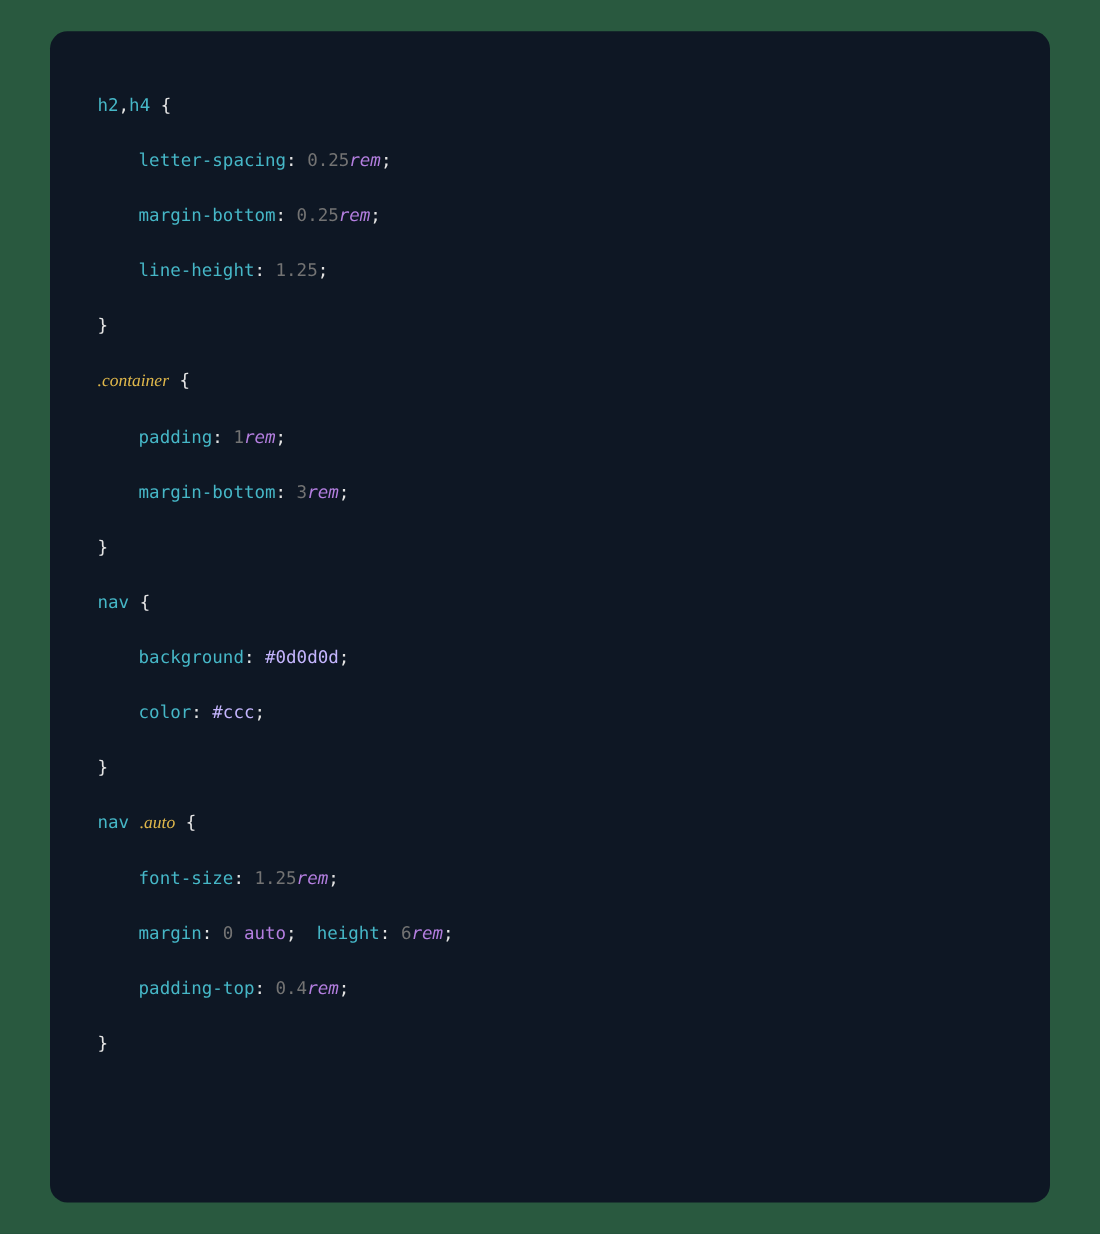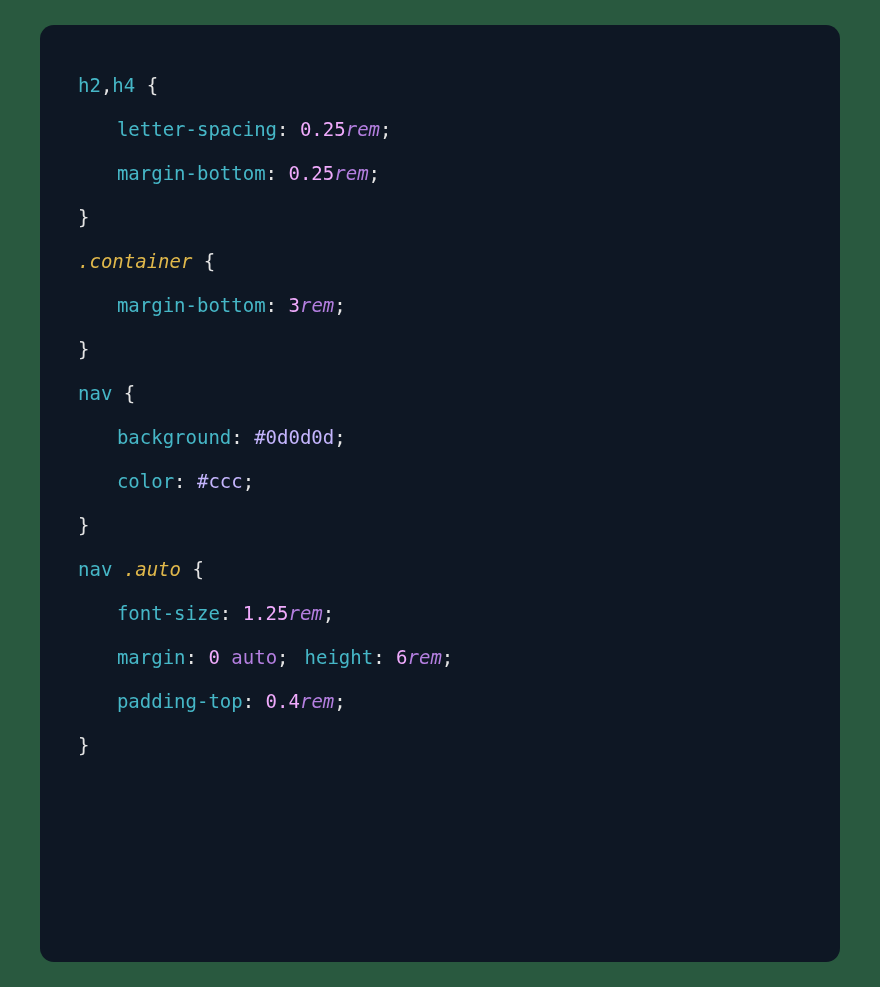--- a/index.html
+++ b/index.html
@@ -13,49 +13,51 @@
   .code-card {
     position: absolute;
     left: 40px;
     top: 25px;
     width: 800px;
     height: 937px;
     background: #0e1724;
     border-radius: 14px;
     box-sizing: border-box;
     padding: 38px 38px 38px 38px;
-    font-size: 19px;
+    font-size: 14px;
     line-height: 44px;
     color: #e4e4e4;
     overflow: hidden;
   }
   .line { white-space: pre; }
   .indent { display:inline-block; width: 2ch; }
   .tag     { color: #46b7c7; }            
-  .class   { color: #e0b84b; font-style: italic; } 
+  .class   { color: #e0b84b; font-style: italic; font-family: Liberation Serif, serif; } 
   .prop    { color: #46b7c7; margin-left: 16px; }            
   .colon   { color: #e4e4e4; }
-  .num     { color: #f0abfc; }            
+  .num     { color: #737373; }            
   .unit    { color: #b47fe0; font-style: italic; } 
   .kw      { color: #b47fe0; }            
   .hex     { color: #c4b5fd; }            
   .semi    { color: #e4e4e4; }
   .brace   { color: #e4e4e4; }
   .comma   { color: #e4e4e4; }
   .sp      { color: #e4e4e4; }
 </style>
 </head>
 <body>
 
 <div class="code-card" id="code-root">
     <div class="line"><span class="tag">h2</span><span class="comma">,</span><span class="tag">h4</span><span class="sp"> </span><span class="brace">{</span></div>
     <div class="line"><span class="indent">  </span><span class="prop">letter-spacing</span><span class="colon">: </span><span class="num">0.25</span><span class="unit">rem</span><span class="semi">;</span></div>
     <div class="line"><span class="indent">  </span><span class="prop">margin-bottom</span><span class="colon">: </span><span class="num">0.25</span><span class="unit">rem</span><span class="semi">;</span></div>
+    <div class="line"><span class="indent">  </span><span class="prop">line-height</span><span class="colon">: </span><span class="num">1.25</span><span class="semi">;</span></div>
     <div class="line"><span class="brace">}</span></div>
     <div class="line"><span class="class">.container</span><span class="sp"> </span><span class="brace">{</span></div>
+    <div class="line"><span class="indent">  </span><span class="prop">padding</span><span class="colon">: </span><span class="num">1</span><span class="unit">rem</span><span class="semi">;</span></div>
     <div class="line"><span class="indent">  </span><span class="prop">margin-bottom</span><span class="colon">: </span><span class="num">3</span><span class="unit">rem</span><span class="semi">;</span></div>
     <div class="line"><span class="brace">}</span></div>
     <div class="line"><span class="tag">nav</span><span class="sp"> </span><span class="brace">{</span></div>
     <div class="line"><span class="indent">  </span><span class="prop">background</span><span class="colon">: </span><span class="hex">#0d0d0d</span><span class="semi">;</span></div>
     <div class="line"><span class="indent">  </span><span class="prop">color</span><span class="colon">: </span><span class="hex">#ccc</span><span class="semi">;</span></div>
     <div class="line"><span class="brace">}</span></div>
     <div class="line"><span class="tag">nav</span><span class="sp"> </span><span class="class">.auto</span><span class="sp"> </span><span class="brace">{</span></div>
     <div class="line"><span class="indent">  </span><span class="prop">font-size</span><span class="colon">: </span><span class="num">1.25</span><span class="unit">rem</span><span class="semi">;</span></div>
     <div class="line"><span class="indent">  </span><span class="prop">margin</span><span class="colon">: </span><span class="num">0</span><span class="sp"> </span><span class="kw">auto</span><span class="semi">;</span><span class="prop">height</span><span class="colon">: </span><span class="num">6</span><span class="unit">rem</span><span class="semi">;</span></div>
     <div class="line"><span class="indent">  </span><span class="prop">padding-top</span><span class="colon">: </span><span class="num">0.4</span><span class="unit">rem</span><span class="semi">;</span></div>

